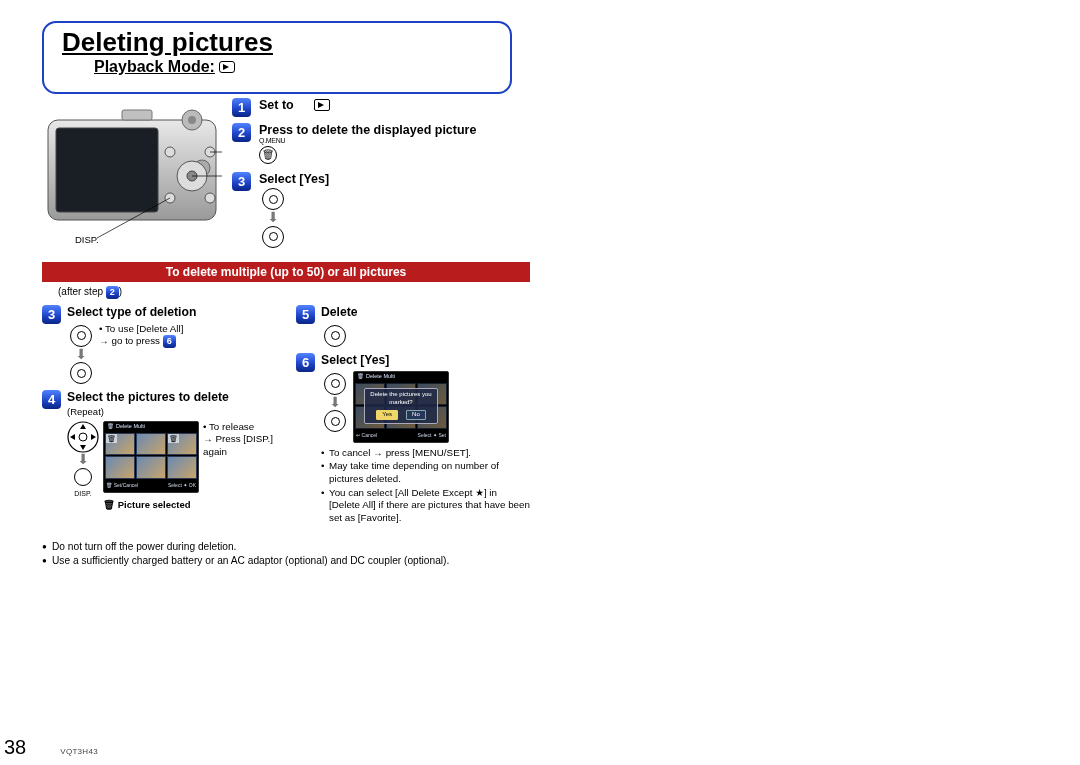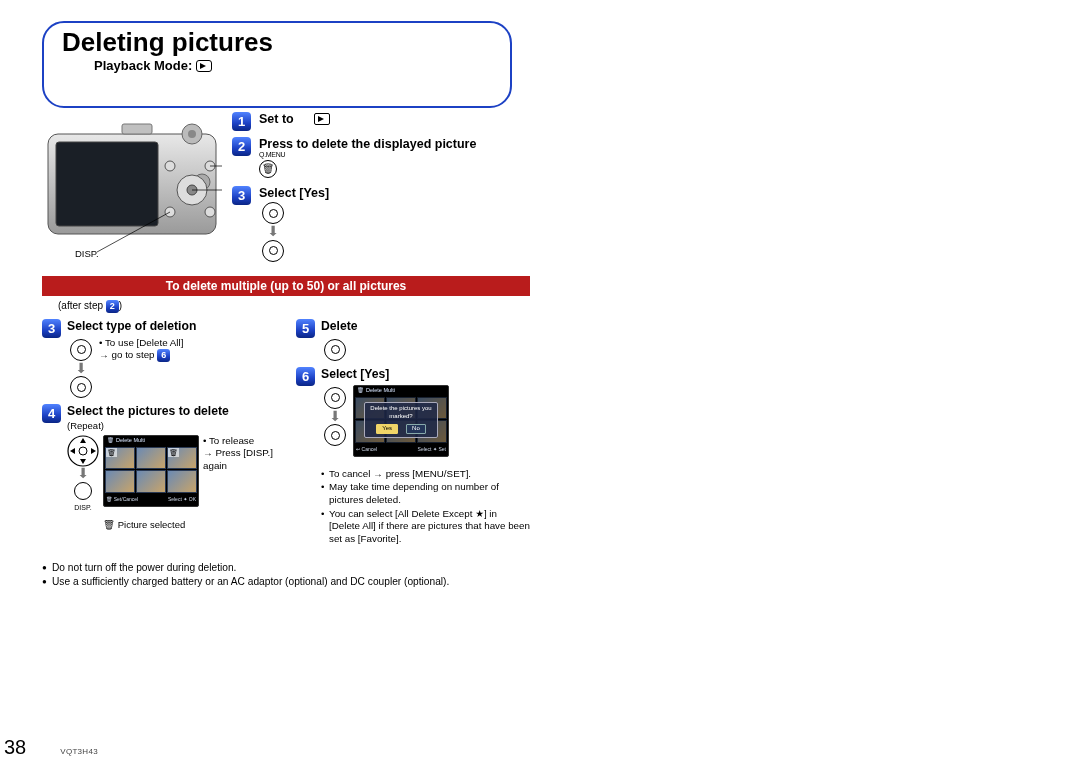--- a/index.html
+++ b/index.html
@@ -14,37 +14,38 @@
     font-size: 11px;
   }
   .page {
     padding: 21px 30px 10px 42px;
     width: 560px;
     position: relative;
     height: 100%;
   }
   .title-wrap {
     border: 2.5px solid #1c41c4;
-    border-radius: 22px;
+    border-radius: 14px;
     padding: 4px 18px 10px 18px;
     display: inline-block;
     margin-bottom: 4px;
     min-width: 470px;
+    text-decoration: underline;
   }
   .title {
     font-size: 26px;
     font-family: Arial, Helvetica, sans-serif;
     font-weight: bold;
     letter-spacing: 0px;
     color: #000;
   }
   .mode-row {
-    font-size: 13px;
+    font-size: 16px;
     font-weight: bold;
-    margin-bottom: 23px;
+    margin-bottom: 6px;
     display: flex;
     align-items: center;
     gap: 4px;
     padding-left: 32px;
   }
   .mode-icon {
     display: inline-flex;
     width: 16px; height: 12px;
     border: 1.5px solid #000;
     border-radius: 3px;
@@ -235,21 +236,21 @@
     flex-direction:column;
     align-items:center;
     justify-content:center;
     gap:4px;
     padding:2px;
     text-align:center;
   }
   .yn { display:flex; gap:8px; }
   .yn span { background:#243659; border:1px solid #8aa; padding:0 5px; border-radius:1px; }
   .yn span.active { background:#f0d568; color:#000; border-color:#f0d568; }
-  .trash-caption { font-size:9.5px; margin-top:10px; }
+  .trash-caption { font-size:9.5px; margin-top:4px;font-weight:bold; }
   .bullets {
     font-size: 10.2px;
     line-height: 1.35;
     margin-top: 8px;
   }
   .bullets li { list-style: none; position: relative; padding-left: 10px; }
   .bullets > li::before {
     content:"●"; position:absolute; left:0; font-size:8px; top:2px;
   }
   .sub-bullets { margin-left: 8px; }
@@ -388,21 +389,21 @@
           <strong>Select type of deletion</strong>
           <div class="icons-row" style="margin-top:2px;">
             <div class="btn-col">
               <div class="btn-circle inner"></div>
               <div class="down-arrow">⬇</div>
               <div class="btn-circle inner"></div>
             </div>
             <div class="step3-notes">
               <div>• To use [Delete All]</div>
               <div>
-                <span>→ go to step</span>
+                <span>→ go to press</span>
                 <span class="step-num small">6</span>
               </div>
             </div>
           </div>
         </div>
       </div>
 
       <div class="substep">
         <div class="step-num">4</div>
         <div class="substep-body" style="width:100%;">
@@ -496,21 +497,21 @@
                   <span class="active">Yes</span>
                   <span>No</span>
                 </div>
               </div>
               <div class="lcd-bot">
                 <span>↩ <span>Cancel</span></span>
                 <span><span>Select</span> ✦ <span>Set</span></span>
               </div>
             </div>
           </div>
-          <ul class="notes-col2" style="margin-top:11px;">
+          <ul class="notes-col2" style="margin-top:4px;">
             <li>To cancel → press [MENU/SET].</li>
             <li>May take time depending on number of pictures deleted.</li>
             <li>You can select [All Delete Except ★] in [Delete All] if there are pictures that have been set as [Favorite].</li>
           </ul>
         </div>
       </div>
     </div>
   </div>
 
   <ul class="bullets">

